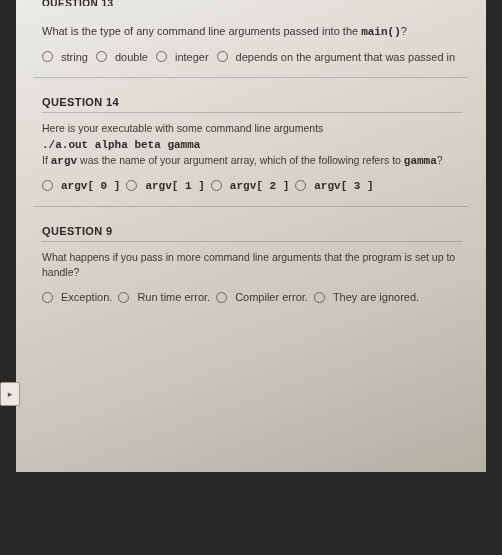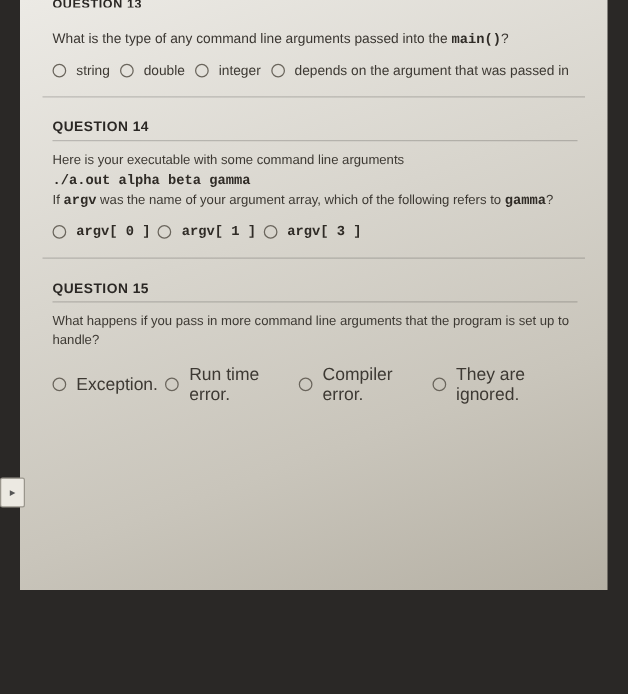--- a/index.html
+++ b/index.html
@@ -100,21 +100,21 @@
     border: 1px solid #9a968d;
     border-radius: 2px;
     box-sizing: border-box;
     display: flex;
     align-items: center;
     justify-content: center;
     font-size: 9px;
     color: #555;
   }
   .block-pad { padding-top: 14px; }
-  .q15 .opt { font-size: 14px; }
+  .q15 .opt { font-size: 11px; }
 </style>
 </head>
 <body>
 
 <div class="page">
 
   <div class="q-title-cut">QUESTION 13</div>
 
   <div class="section">
     <div class="stem">
@@ -153,29 +153,33 @@
       <label class="opt">
         <span class="radio"></span>
         <span class="code">argv[ 0 ]</span>
       </label>
       <label class="opt">
         <span class="radio"></span>
         <span class="code">argv[ 1 ]</span>
       </label>
       <label class="opt">
         <span class="radio"></span>
+        <span class="code">argv[ 2 ]</span>
+      </label>
+      <label class="opt">
+        <span class="radio"></span>
         <span class="code">argv[ 3 ]</span>
       </label>
     </div>
   </div>
 
   <hr class="sep">
 
   <div class="section block-pad q15">
-    <div class="q-title">QUESTION 15</div>
+    <div class="q-title">QUESTION 9</div>
     <div class="stem2">What happens if you pass in more command line arguments that the program is set up to handle?</div>
     <div class="opts tight">
       <label class="opt">
         <span class="radio"></span>
         <span>Exception.</span>
       </label>
       <label class="opt">
         <span class="radio"></span>
         <span>Run time error.</span>
       </label>

